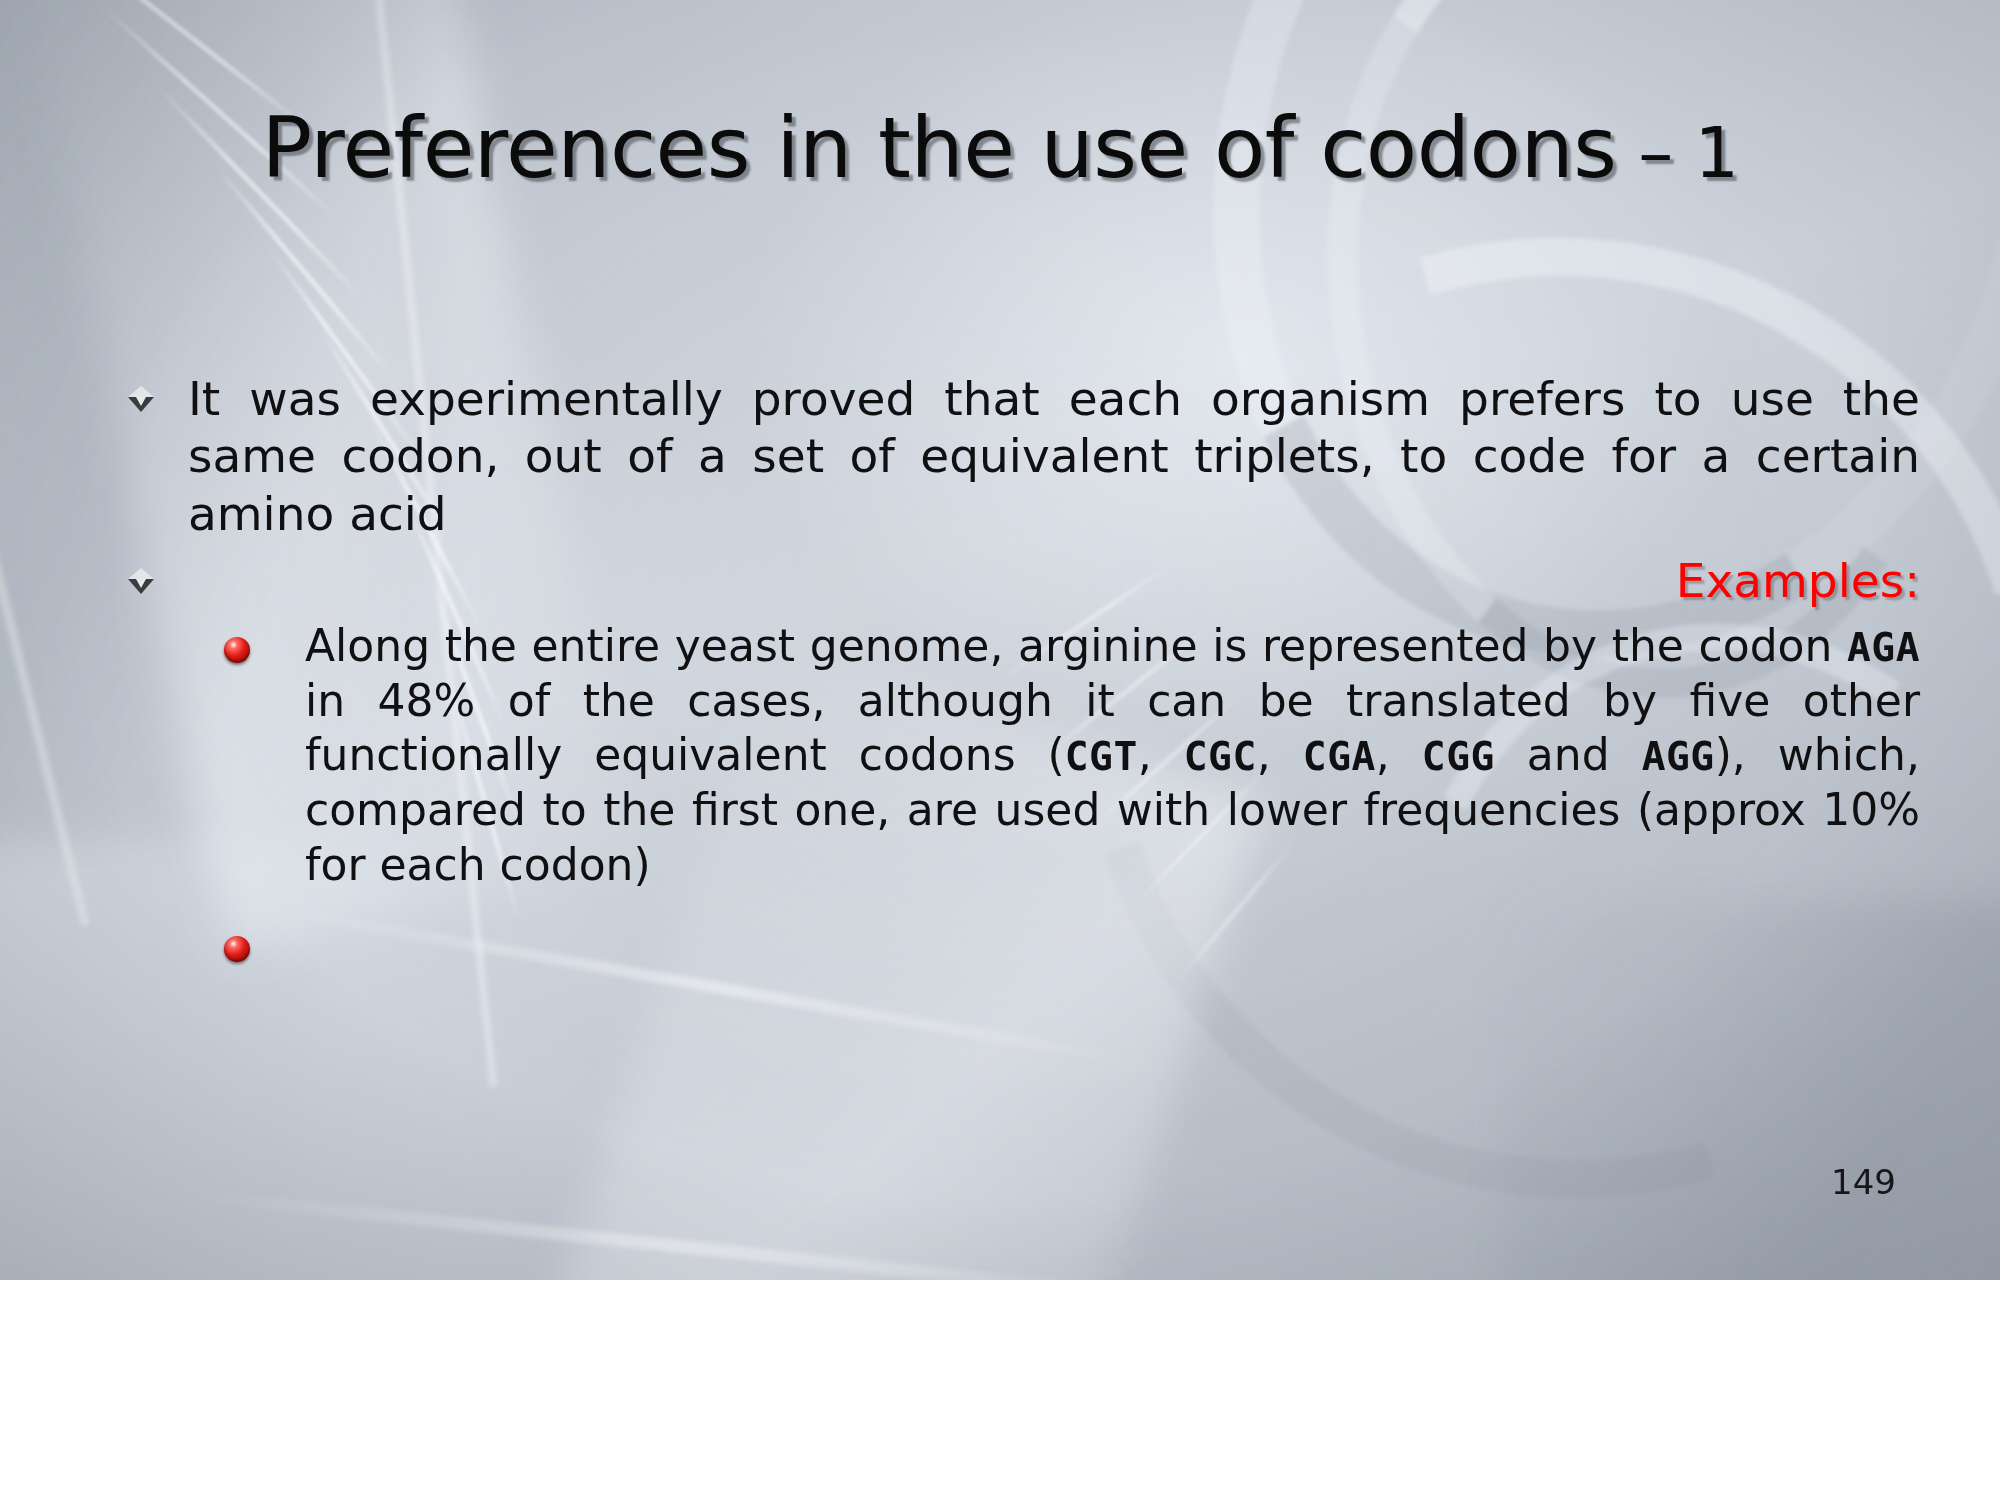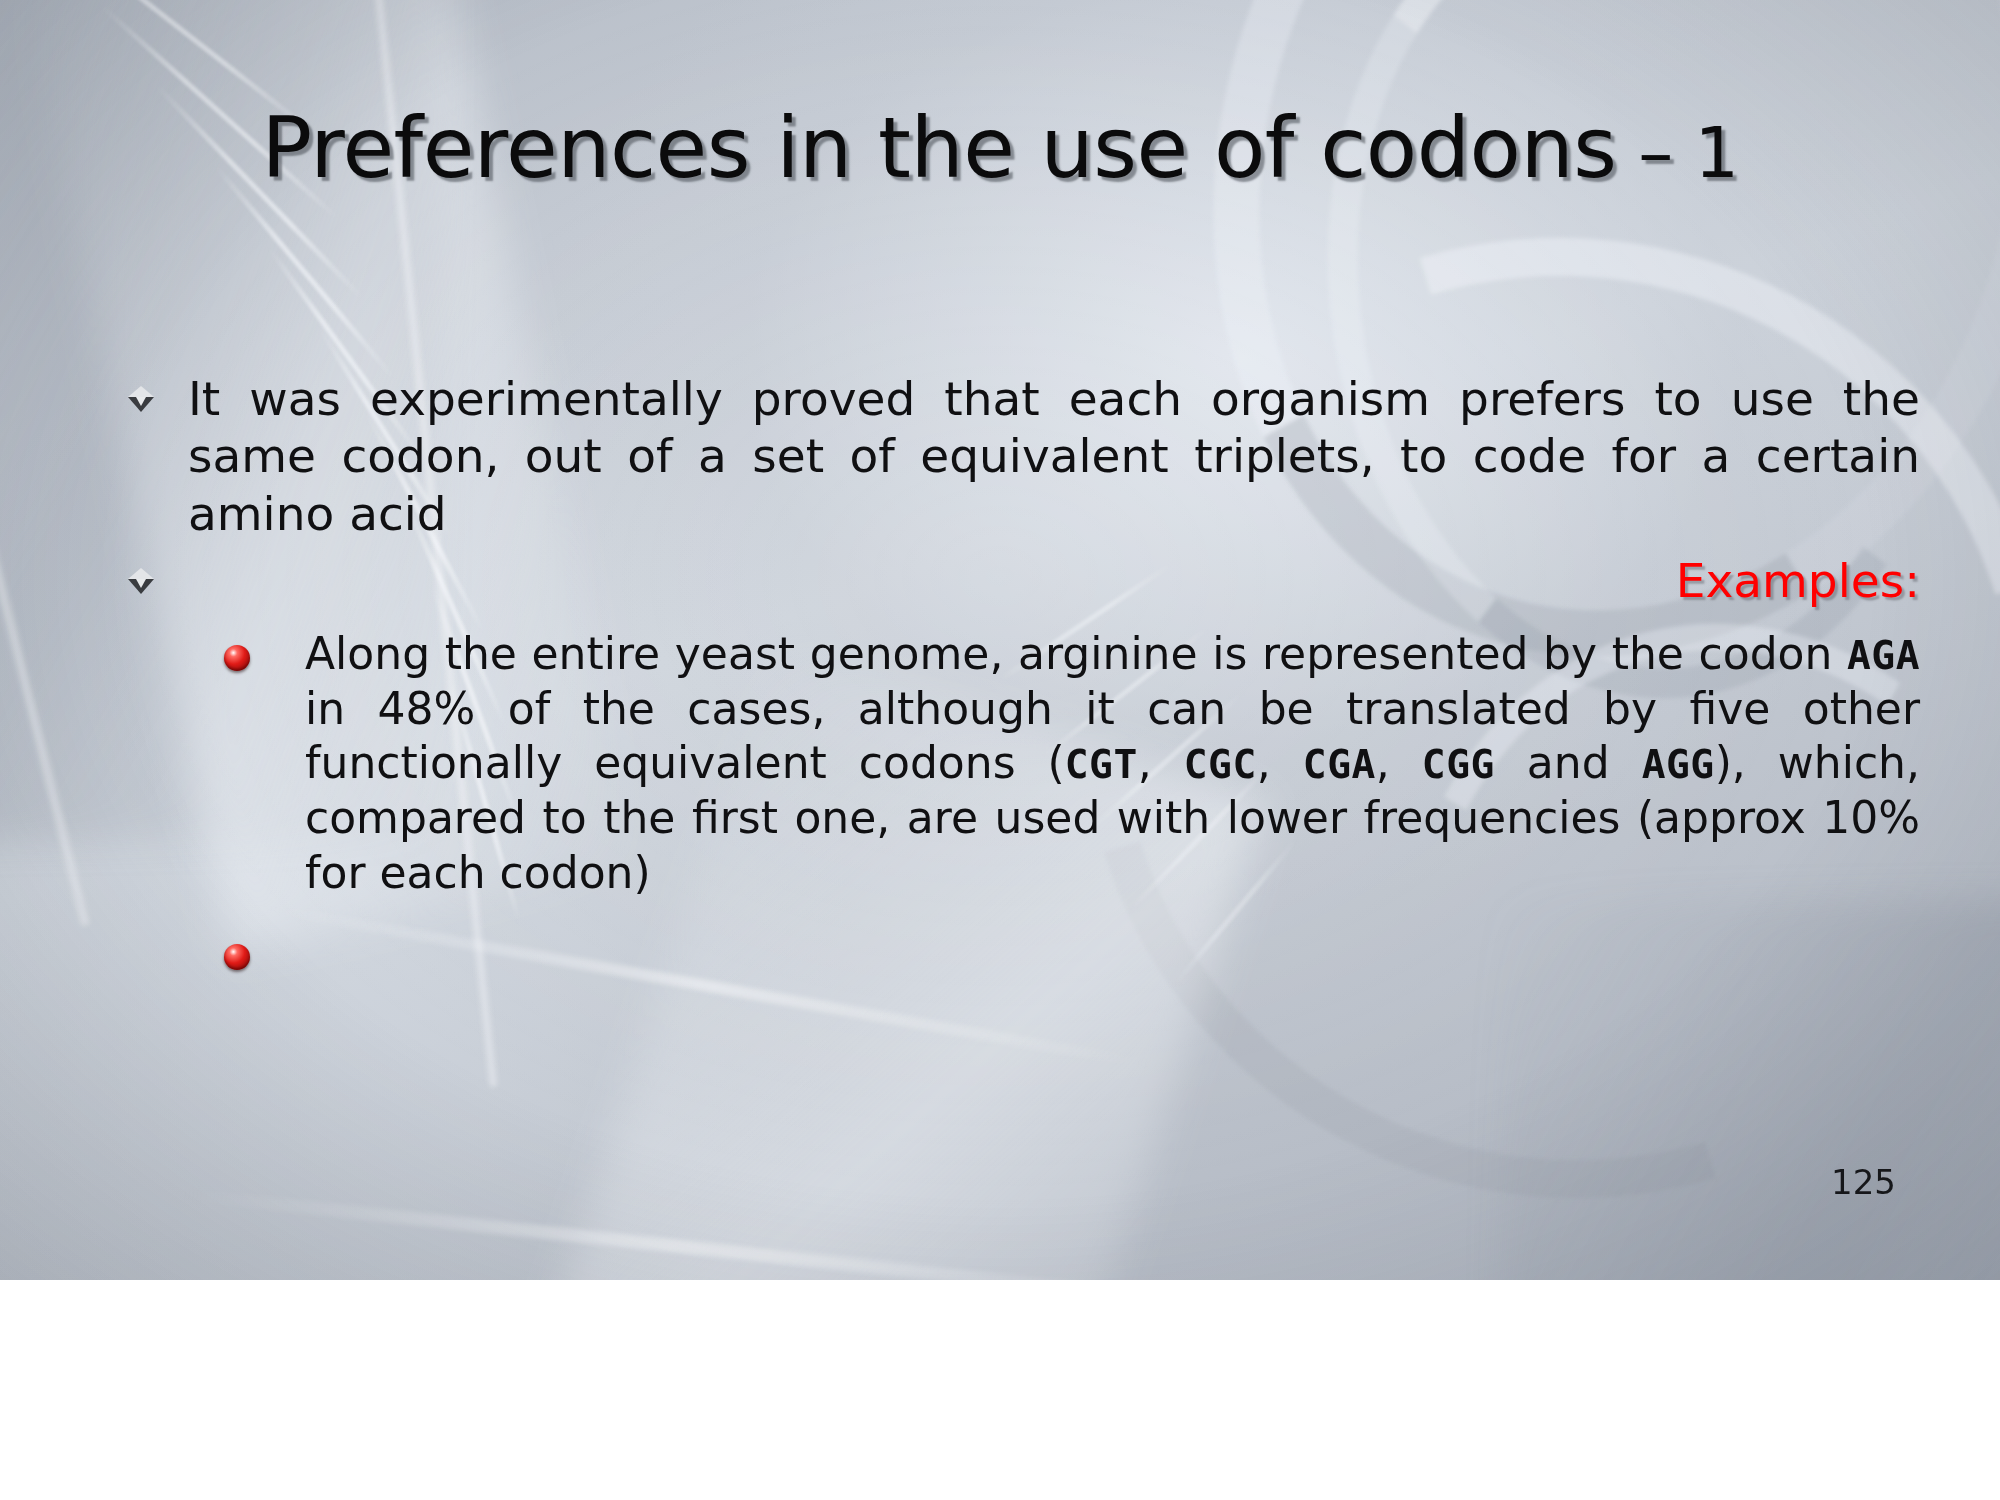--- a/index.html
+++ b/index.html
@@ -121,21 +121,21 @@
     border-left:5px solid transparent;border-right:5px solid transparent;
     border-top:9px solid #e8eaec;
   }
 
   .examples .txt{
     color:#FF0000;
     font-size:47px;
     text-shadow:3px 3px 2px rgba(90,94,102,0.45);
   }
 
-  .lvl2-wrap{margin-top:18px;}
+  .lvl2-wrap{margin-top:10px;}
   .lvl2{
     position:relative;
     padding-left:185px;
     margin-bottom:26px;
   }
   .lvl2 .txt{
     font-size:44px;
     line-height:1.24;
     color:#101012;
     text-align:justify;
@@ -238,15 +238,15 @@
         <div class="txt"><span>Along the entire yeast genome, arginine is represented by the codon </span><span class="codon">AGA</span><span> in 48% of the cases, although it can be translated by five other functionally equivalent codons (</span><span class="codon">CGT</span><span>, </span><span class="codon">CGC</span><span>, </span><span class="codon">CGA</span><span>, </span><span class="codon">CGG</span><span> and </span><span class="codon">AGG</span><span>), which, compared to the first one, are used with lower frequencies (approx 10% for each codon)</span></div>
       </div>
 
       <div class="lvl2">
         <span class="bullet-sphere"></span>
       </div>
 
     </div>
   </div>
 
-  <div class="page-num">125</div>
+  <div class="page-num">149</div>
 
 </div>
 
 </body></html>

